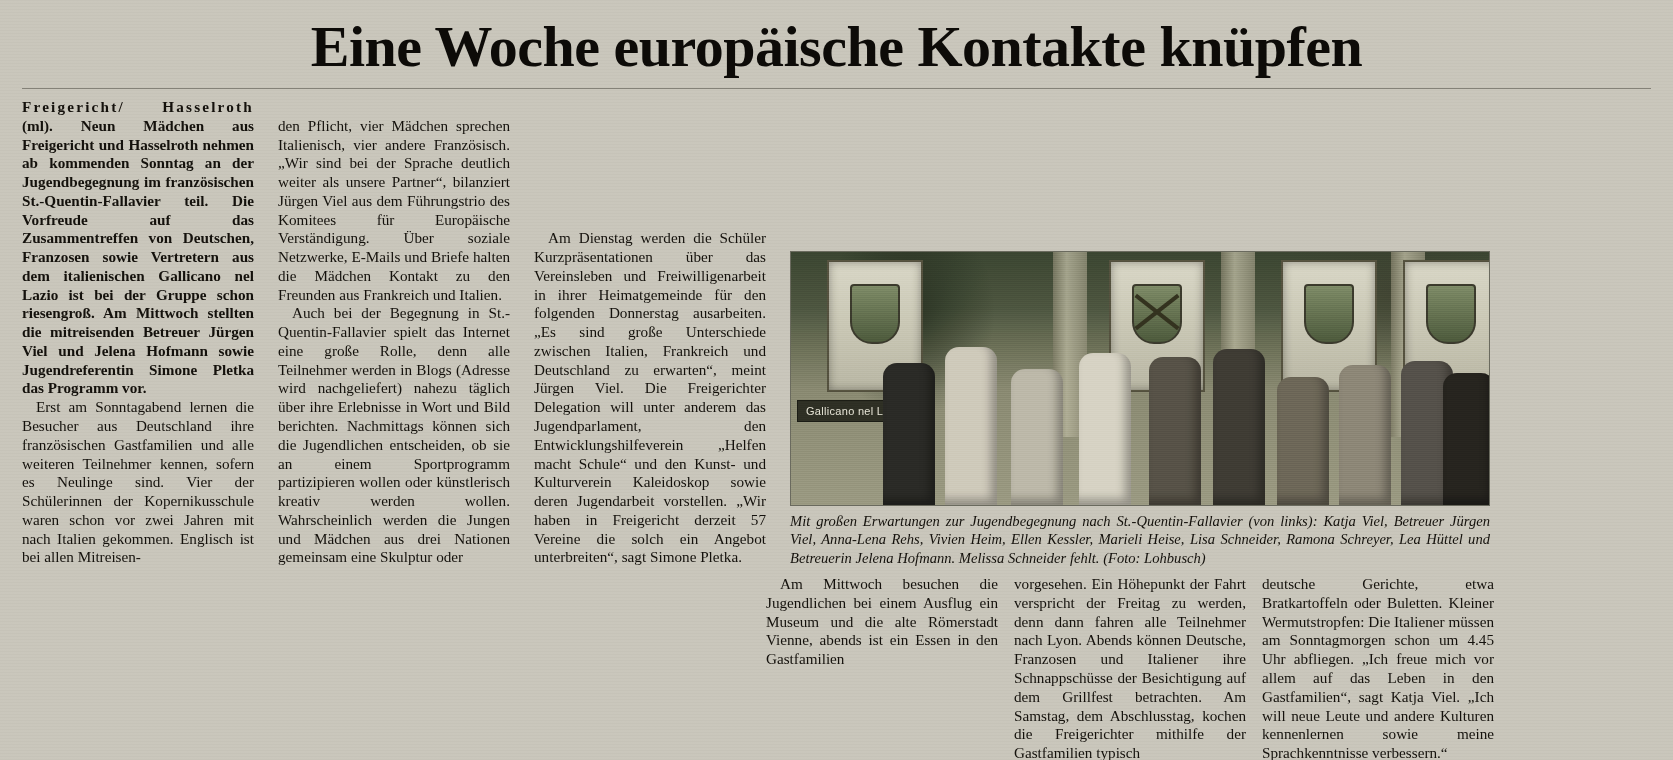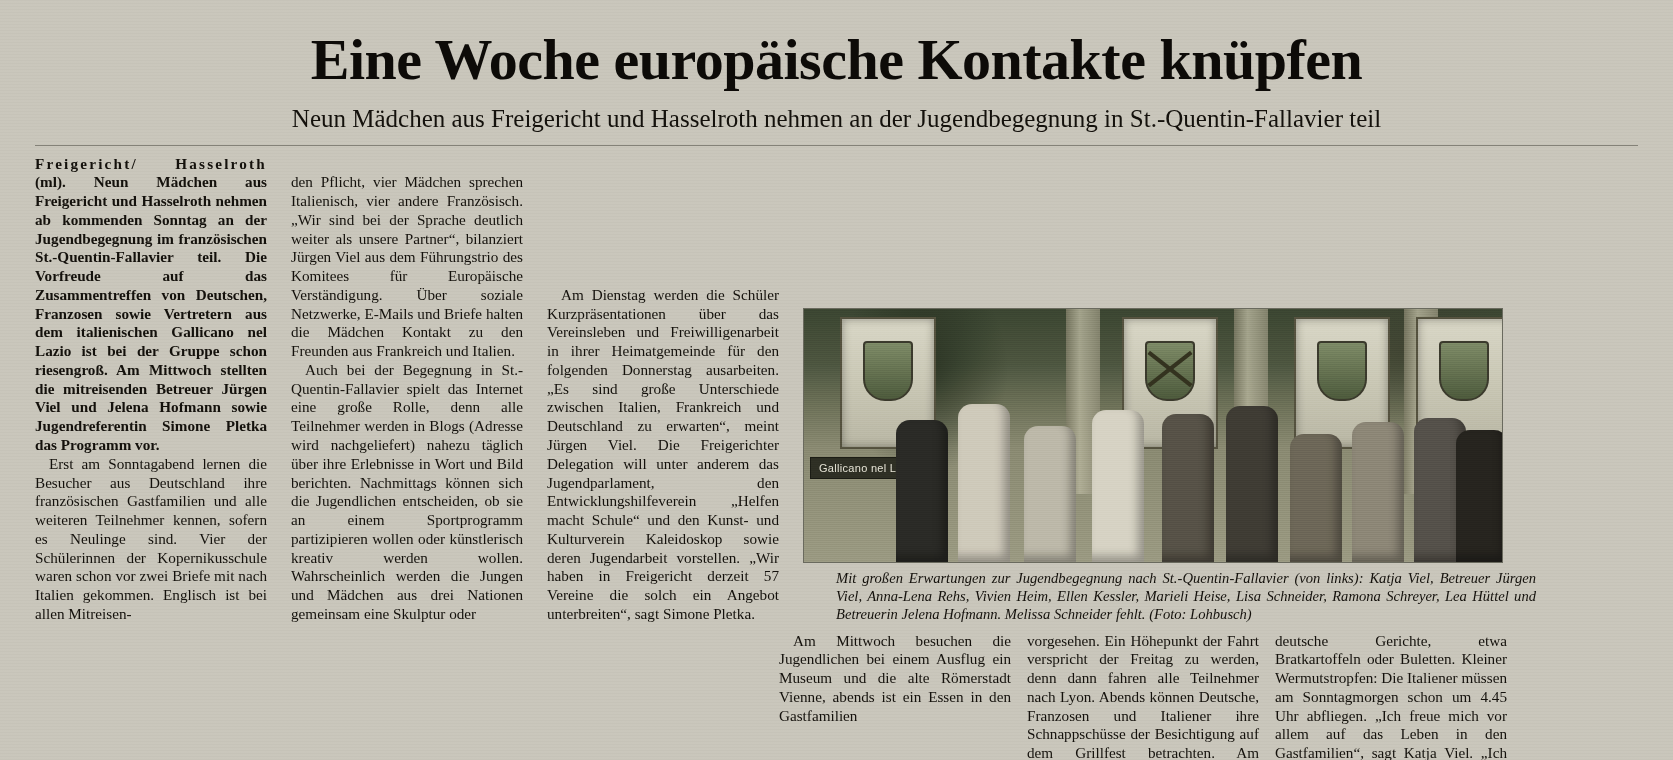--- a/index.html
+++ b/index.html
@@ -12,21 +12,21 @@
   }
   .page {
     position: relative;
     width: 1673px;
     height: 760px;
     background: #c9c6bb;
     background-image:
       repeating-linear-gradient(0deg, rgba(0,0,0,0.015) 0px, rgba(0,0,0,0.015) 1px, rgba(255,255,255,0.01) 1px, rgba(255,255,255,0.01) 3px);
     overflow: hidden;
     box-sizing: border-box;
-    padding: 13px;
+    padding: 0;
     color: #14110c;
   }
   .headline {
     text-align: center;
     font-family: "Liberation Serif", serif;
     font-weight: bold;
     font-size: 58px;
     line-height: 1.0;
     letter-spacing: -0.5px;
     margin: 18px 30px 0 30px;
@@ -189,21 +189,20 @@
     pointer-events: none;
   }
   .caption {
     font-family: "Liberation Serif", serif;
     font-style: italic;
     font-size: 14.6px;
     line-height: 1.26;
     text-align: justify;
     margin-top: 6px;
     width: 700px;
-    margin-left: 33px;
   }
   .caption .credit {
     font-style: italic;
     white-space: nowrap;
   }
   
   .bottomband {
     display: flex;
     gap: 16px;
     margin-top: 10px;
@@ -218,30 +217,29 @@
   }
   .bcol p { margin: 0; text-indent: 14px; }
   .bcol p.first { text-indent: 0; }
 </style>
 </head>
 <body>
 
 <div class="page">
 
   <div class="headline">Eine Woche europäische Kontakte knüpfen</div>
-  <div class="subhead">Neun Mädchen aus Freigericht und Hasselroth nehmen an der Jugendbegegnung in St.-Quentin-Fallavier teil</div>
   <hr class="rule">
 
   <div class="content">
 
     <div class="topband">
 
       <div class="col">
         <p class="first lead"><span class="place">Freigericht/ Hasselroth</span><span> (ml). Neun Mädchen aus Freigericht und Hasselroth nehmen ab kommenden Sonntag an der Jugendbegegnung im französischen St.-Quentin-Fallavier teil. Die Vorfreude auf das Zusammentreffen von Deutschen, Franzosen sowie Vertretern aus dem italienischen Gallicano nel Lazio ist bei der Gruppe schon riesengroß. Am Mittwoch stellten die mitreisenden Betreuer Jürgen Viel und Jelena Hofmann sowie Jugendreferentin Simone Pletka das Programm vor.</span></p>
-        <p>Erst am Sonntagabend lernen die Besucher aus Deutschland ihre französischen Gastfamilien und alle weiteren Teilnehmer kennen, sofern es Neulinge sind. Vier der Schülerinnen der Kopernikusschule waren schon vor zwei Briefe mit nach Italien gekommen. Englisch ist bei allen Mitreisen-</p>
+        <p>Erst am Sonntagabend lernen die Besucher aus Deutschland ihre französischen Gastfamilien und alle weiteren Teilnehmer kennen, sofern es Neulinge sind. Vier der Schülerinnen der Kopernikusschule waren schon vor zwei Jahren mit nach Italien gekommen. Englisch ist bei allen Mitreisen-</p>
       </div>
 
       <div class="col">
         <p class="first">den Pflicht, vier Mädchen sprechen Italienisch, vier andere Französisch. „Wir sind bei der Sprache deutlich weiter als unsere Partner“, bilanziert Jürgen Viel aus dem Führungstrio des Komitees für Europäische Verständigung. Über soziale Netzwerke, E-Mails und Briefe halten die Mädchen Kontakt zu den Freunden aus Frankreich und Italien.</p>
         <p>Auch bei der Begegnung in St.-Quentin-Fallavier spielt das Internet eine große Rolle, denn alle Teilnehmer werden in Blogs (Adresse wird nachgeliefert) nahezu täglich über ihre Erlebnisse in Wort und Bild berichten. Nachmittags können sich die Jugendlichen entscheiden, ob sie an einem Sportprogramm partizipieren wollen oder künstlerisch kreativ werden wollen. Wahrscheinlich werden die Jungen und Mädchen aus drei Nationen gemeinsam eine Skulptur oder</p>
       </div>
 
       <div class="col">
         <p>Am Dienstag werden die Schüler Kurzpräsentationen über das Vereinsleben und Freiwilligenarbeit in ihrer Heimatgemeinde für den folgenden Donnerstag ausarbeiten. „Es sind große Unterschiede zwischen Italien, Frankreich und Deutschland zu erwarten“, meint Jürgen Viel. Die Freigerichter Delegation will unter anderem das Jugendparlament, den Entwicklungshilfeverein „Helfen macht Schule“ und den Kunst- und Kulturverein Kaleidoskop sowie deren Jugendarbeit vorstellen. „Wir haben in Freigericht derzeit 57 Vereine die solch ein Angebot unterbreiten“, sagt Simone Pletka.</p>
       </div>

